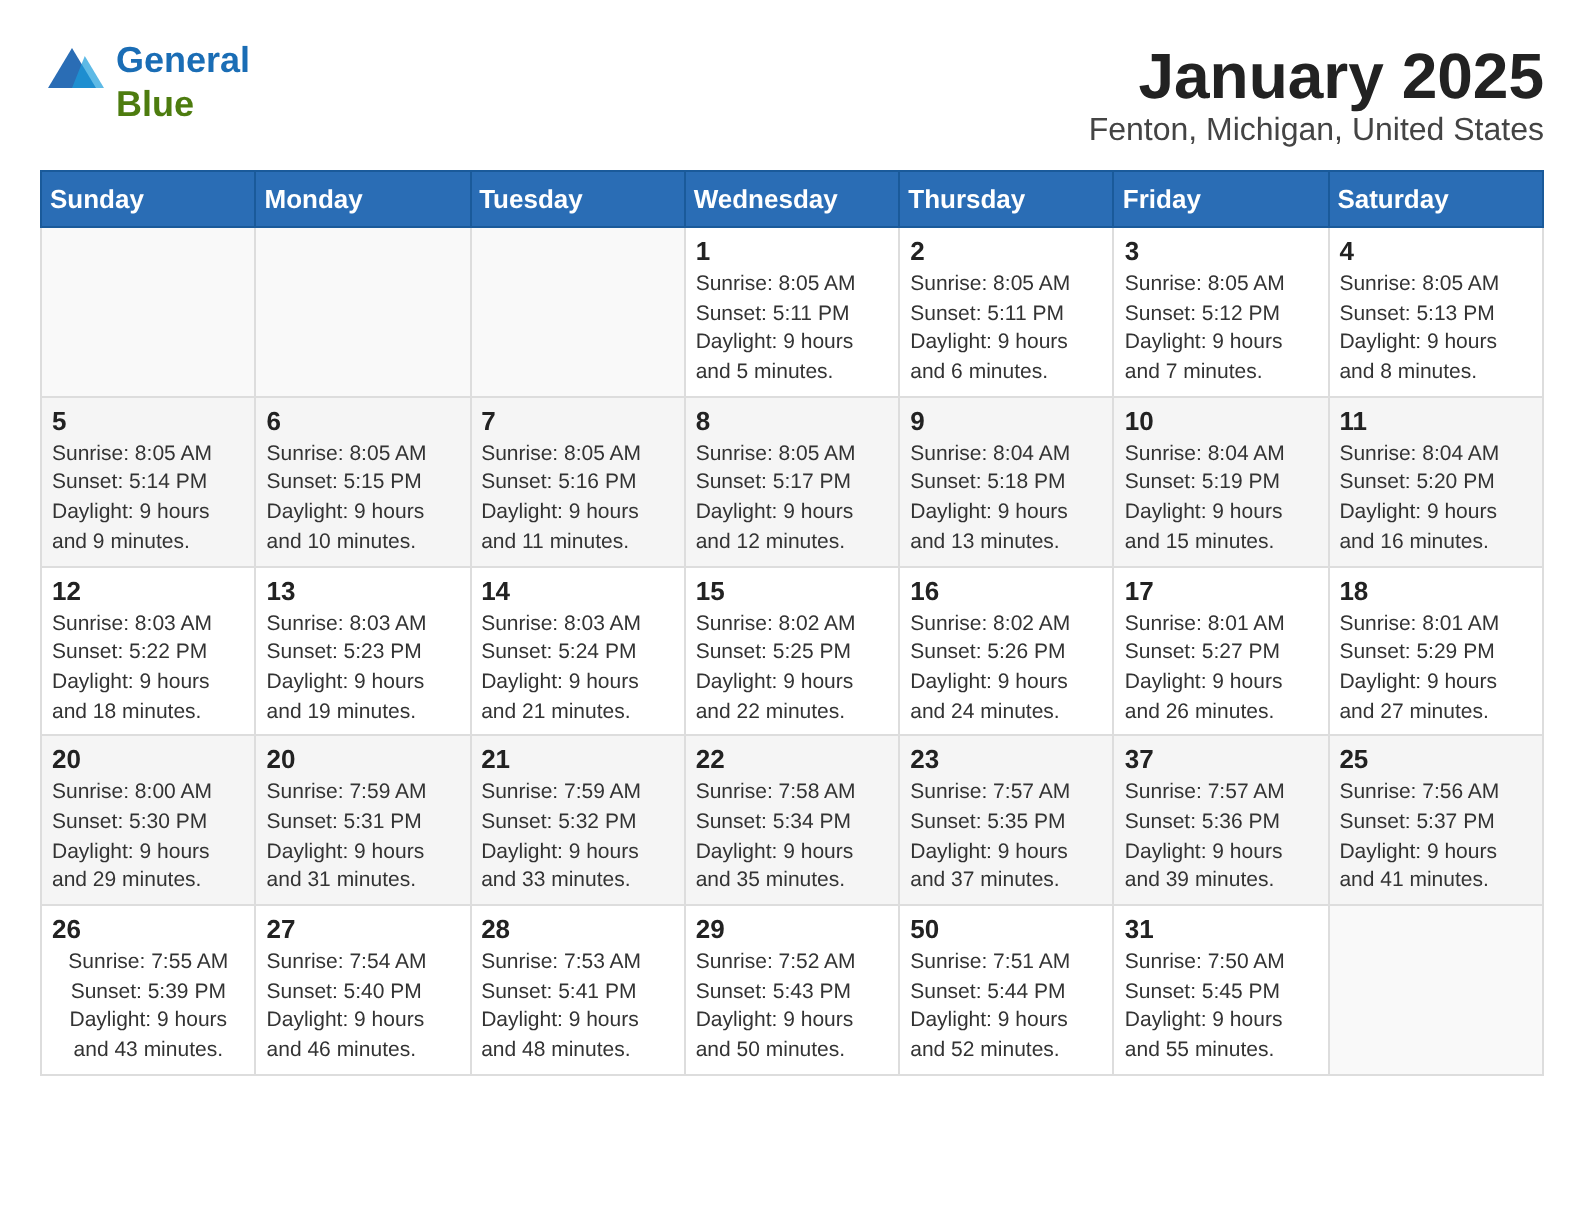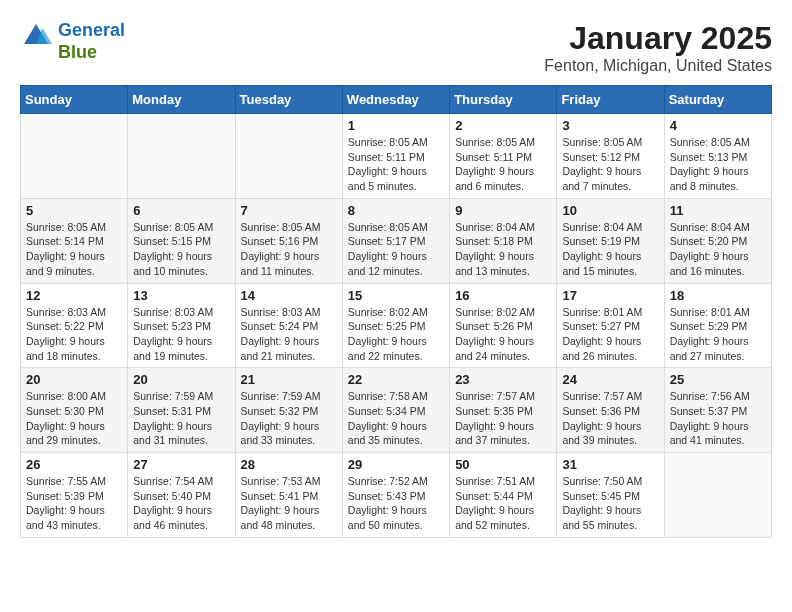--- a/index.html
+++ b/index.html
@@ -283,38 +283,38 @@
 and 35 minutes.</div>
         </td>
         <td>
           <span class="day-num">23</span>
           <div class="day-info" style="white-space: pre-line;">Sunrise: 7:57 AM
 Sunset: 5:35 PM
 Daylight: 9 hours
 and 37 minutes.</div>
         </td>
         <td>
-          <span class="day-num">24</span>
+          <span class="day-num">37</span>
           <div class="day-info" style="white-space: pre-line;">Sunrise: 7:57 AM
 Sunset: 5:36 PM
 Daylight: 9 hours
 and 39 minutes.</div>
         </td>
         <td>
           <span class="day-num">25</span>
           <div class="day-info" style="white-space: pre-line;">Sunrise: 7:56 AM
 Sunset: 5:37 PM
 Daylight: 9 hours
 and 41 minutes.</div>
         </td>
       </tr>
       <tr>
         <td>
           <span class="day-num">26</span>
-          <div class="day-info" style="white-space: pre-line;">Sunrise: 7:55 AM
+          <div class="day-info" style="white-space: pre-line; text-align: center;">Sunrise: 7:55 AM
 Sunset: 5:39 PM
 Daylight: 9 hours
 and 43 minutes.</div>
         </td>
         <td>
           <span class="day-num">27</span>
           <div class="day-info" style="white-space: pre-line;">Sunrise: 7:54 AM
 Sunset: 5:40 PM
 Daylight: 9 hours
 and 46 minutes.</div>

